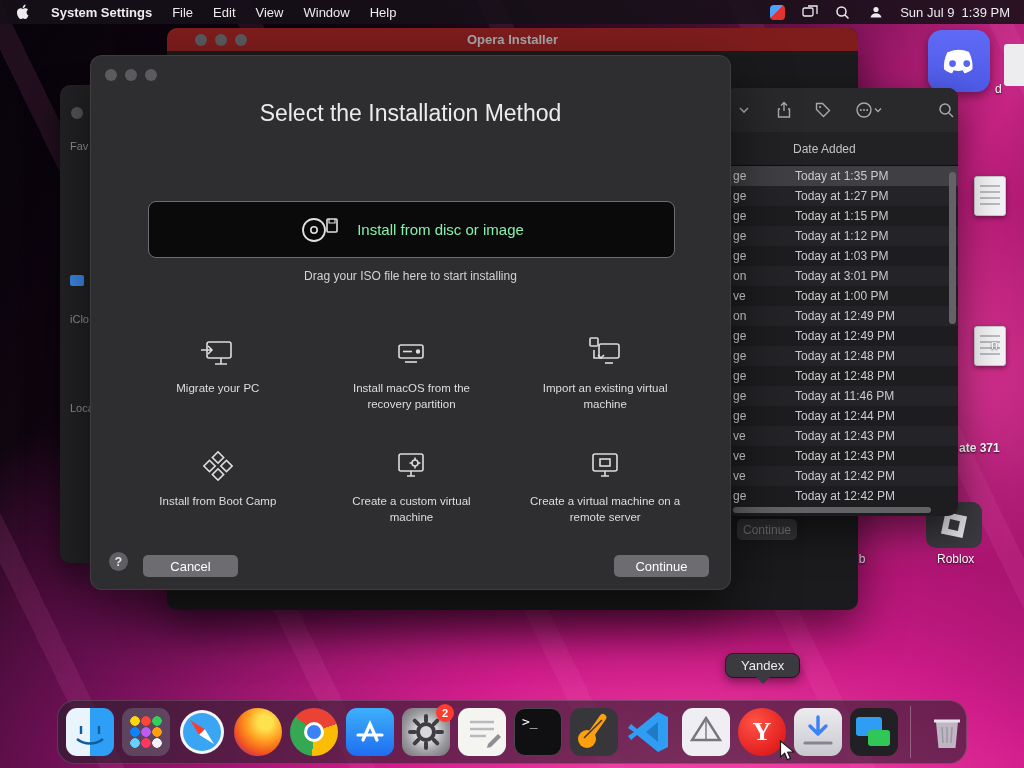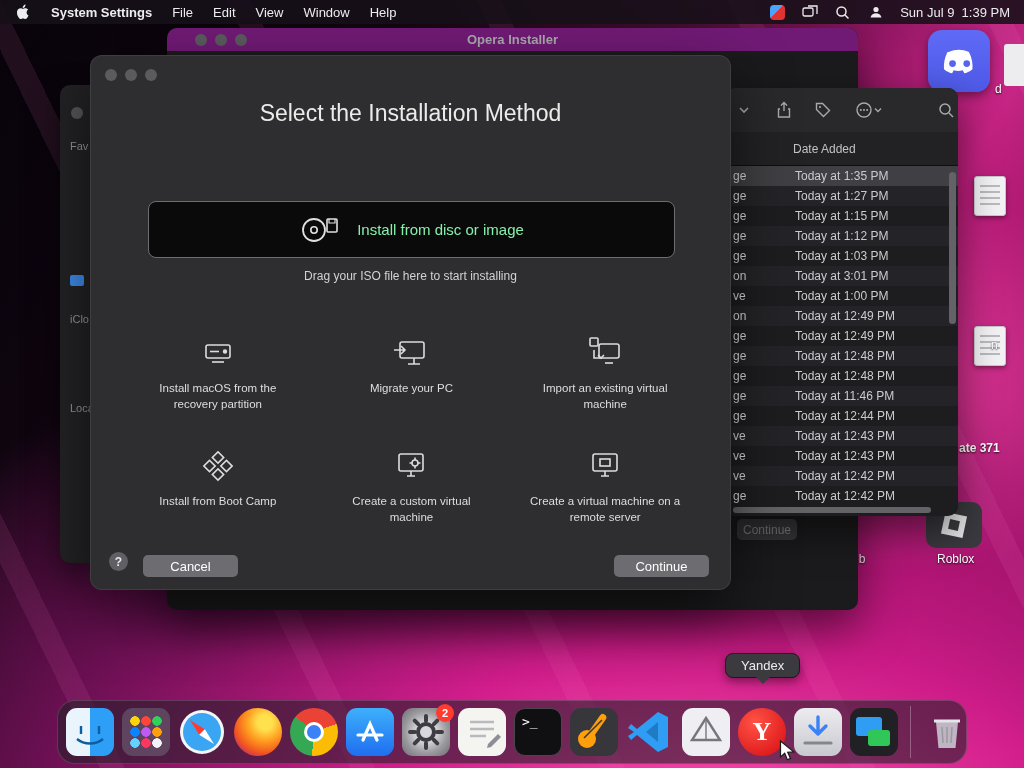--- a/index.html
+++ b/index.html
@@ -37,21 +37,21 @@
   .panel-left { position:absolute; left:60px; top:85px; width:31px; height:478px; z-index:1;
     background:#232325; border-radius:10px 0 0 10px; box-shadow:0 12px 30px rgba(0,0,0,.5);
     overflow:hidden; color:#9a9a9e; font-size:11px; }
   .pl-dot { position:absolute; left:11px; top:22px; width:12px; height:12px; border-radius:50%; background:#57575b; }
   .pl-item { position:absolute; left:10px; white-space:nowrap; }
   .pl-folder { position:absolute; left:10px; top:190px; width:14px; height:11px; background:#3f8ef0; border-radius:2px; }
 
   
   .win-opera { position:absolute; left:167px; top:28px; width:691px; height:582px; z-index:2;
     background:#1b1b1d; border-radius:10px; box-shadow:0 18px 45px rgba(0,0,0,.55); overflow:hidden; }
-  .opera-tb { height:23px; display:flex; align-items:center; padding:0 28px; background:#701a75; position:relative; }
+  .opera-tb { height:23px; display:flex; align-items:center; padding:0 28px; background:#7f1d1d; position:relative; }
   .opera-title { position:absolute; left:0; right:0; text-align:center; color:#a9a9ad; font-size:13px; font-weight:bold; }
   .opera-continue { position:absolute; left:570px; top:491px; width:60px; height:21px;
     background:#39393c; color:#86868a; font-size:12px; border:none; border-radius:5px; }
 
   
   .win-finder { position:absolute; left:725px; top:88px; width:233px; height:428px; z-index:3;
     background:#1d1d20; border-radius:10px; box-shadow:0 16px 40px rgba(0,0,0,.55); overflow:hidden; }
   .ftoolbar { height:44px; position:relative; background:#29292c; }
   .ftb-ic { position:absolute; top:13px; width:18px; height:18px; color:#a8a8ad; }
   .fheader { height:34px; display:flex; align-items:center; padding-left:68px;
@@ -314,37 +314,37 @@
         <path d="M30 4v4h6V4" stroke="#e0e0e2" stroke-width="1.2" fill="none"></path>
       </svg>
     <span class="dz-label">Install from disc or image</span>
   </div>
   <div class="dz-hint">Drag your ISO file here to start installing</div>
 
   <div class="opts">
     <div class="opt">
       <span class="opt-icon">
           <svg width="36" height="36" viewBox="0 0 36 36" fill="none" stroke="#dcdcde" stroke-width="1.6">
+            <rect x="7" y="7" width="24" height="16" rx="2"></rect>
+            <path d="M15 29h12M21 23v6"></path>
+            <path d="M1 15h10M8 11l4 4-4 4"></path>
+          </svg>
+        </span>
+      <span class="opt-label">Migrate your PC</span>
+    </div>
+    <div class="opt">
+      <span class="opt-icon">
+          <svg width="36" height="36" viewBox="0 0 36 36" fill="none" stroke="#dcdcde" stroke-width="1.6">
             <rect x="6" y="10" width="24" height="13" rx="2"></rect>
             <circle cx="25" cy="16.5" r="1.4" fill="#dcdcde"></circle>
             <path d="M10 16.5h9"></path>
             <path d="M12 27h12"></path>
           </svg>
         </span>
       <span class="opt-label">Install macOS from the recovery partition</span>
-    </div>
-    <div class="opt">
-      <span class="opt-icon">
-          <svg width="36" height="36" viewBox="0 0 36 36" fill="none" stroke="#dcdcde" stroke-width="1.6">
-            <rect x="7" y="7" width="24" height="16" rx="2"></rect>
-            <path d="M15 29h12M21 23v6"></path>
-            <path d="M1 15h10M8 11l4 4-4 4"></path>
-          </svg>
-        </span>
-      <span class="opt-label">Migrate your PC</span>
     </div>
     <div class="opt">
       <span class="opt-icon">
           <svg width="36" height="36" viewBox="0 0 36 36" fill="none" stroke="#dcdcde" stroke-width="1.6">
             <rect x="12" y="9" width="20" height="14" rx="2"></rect>
             <rect x="3" y="3" width="8" height="8" rx="1"></rect>
             <path d="M7 15v8h7"></path>
             <path d="M11 20l3 3 3-3"></path>
             <path d="M18 28h8"></path>
           </svg>

